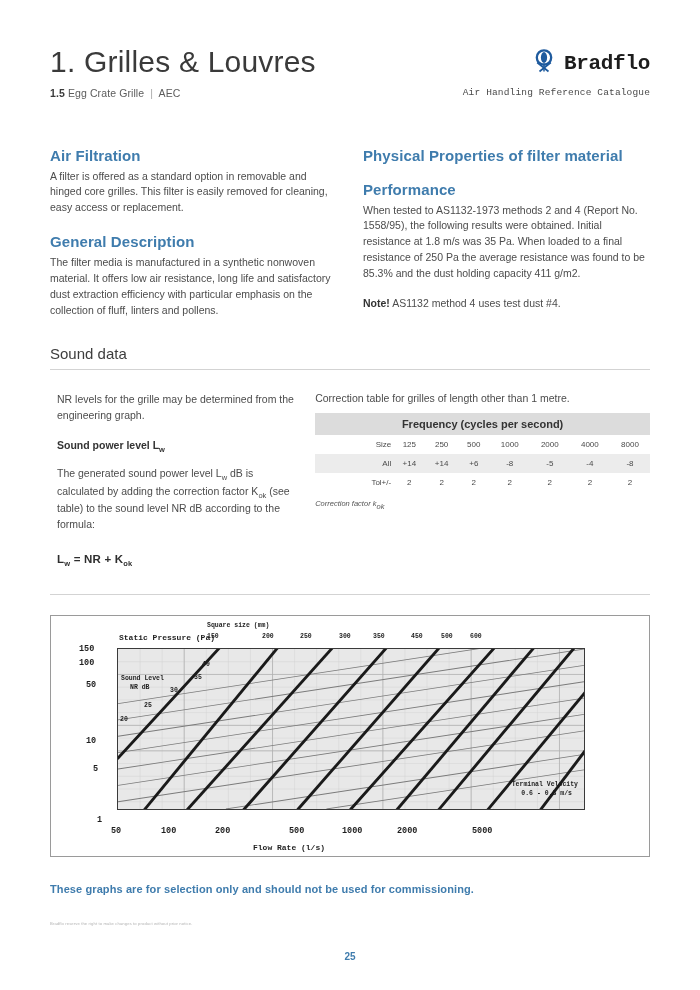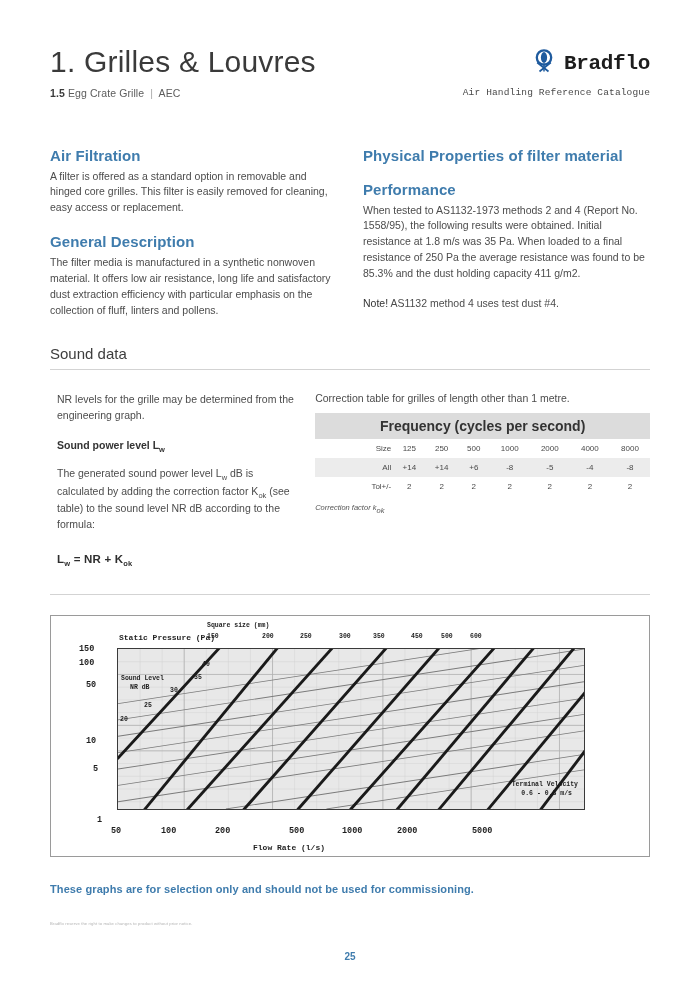--- a/index.html
+++ b/index.html
@@ -26,39 +26,39 @@
   .brand-tag { font-size: 9.5px; color: #4a4a4a; margin-top: 9px; letter-spacing: .15px; }
 
   
   .cols { display: flex; gap: 26px; margin-top: 48px; }
   .col { width: 295px; }
   .h-blue { color: #3f7cad; font-size: 15px; font-weight: 700; margin-bottom: 5px; letter-spacing: .1px; }
   .h-blue.gap { margin-top: 17px; }
   p.body { font-size: 10.5px; line-height: 1.52; color: #4c4c4c; }
   p.body + .h-blue { margin-top: 17px; }
   p.body.gap { margin-top: 14px; }
-  p.body b { font-weight: 400; color: #333; }
+  p.body b { font-weight: 700; color: #333; }
 
   
   .section { margin-top: 26px; }
   .section-title { font-size: 15px; font-weight: 400; color: #3d3d3d; padding-bottom: 7px; }
   .rule { height: 1px; background: #d3d3d3; width: 100%; }
 
   
   .sound-cols { display: flex; gap: 12px; margin-top: 22px; margin-left: 7px; }
   .sound-left { width: 250px; }
   .sound-right { width: 340px; }
   .bold-line { font-size: 10.5px; font-weight: 700; color: #333; margin-top: 15px; }
   .formula { font-size: 11.5px; font-weight: 700; color: #2e2e2e; margin-top: 20px; letter-spacing: .2px; }
   sub { font-size: 7.5px; }
   .tbl-caption { font-size: 10.5px; color: #4c4c4c; margin-bottom: 9px; }
 
   table.corr { width: 100%; border-collapse: collapse; font-size: 8px; color: #4a4a4a; }
   table.corr td, table.corr th { text-align: center; padding: 5px 2px; font-weight: 400; }
-  table.corr tr.freq-head td { background: #dcdcdc; font-weight: 700; font-size: 14px; color: #333; padding: 5px 0; }
+  table.corr tr.freq-head td { background: #dcdcdc; font-weight: 700; font-size: 11px; color: #333; padding: 5px 0; }
   table.corr tr.alt td { background: #ececec; }
   table.corr td.lbl { width: 78px; text-align: right; }
   .tbl-foot { font-size: 7.5px; font-style: italic; color: #555; margin-top: 7px; }
 
   
   .chart-wrap { margin-top: 20px; border: 1px solid #9a9a9a; background: #fff; padding: 6px; height: 242px; position: relative; }
   .chart-inner { position: relative; width: 100%; height: 100%; font-family: Liberation Mono, monospace; }
   .plot {
     position: absolute; left: 60px; top: 26px; right: 58px; bottom: 40px;
     background: #e8e8e8; border: 1.5px solid #3a3a3a;

